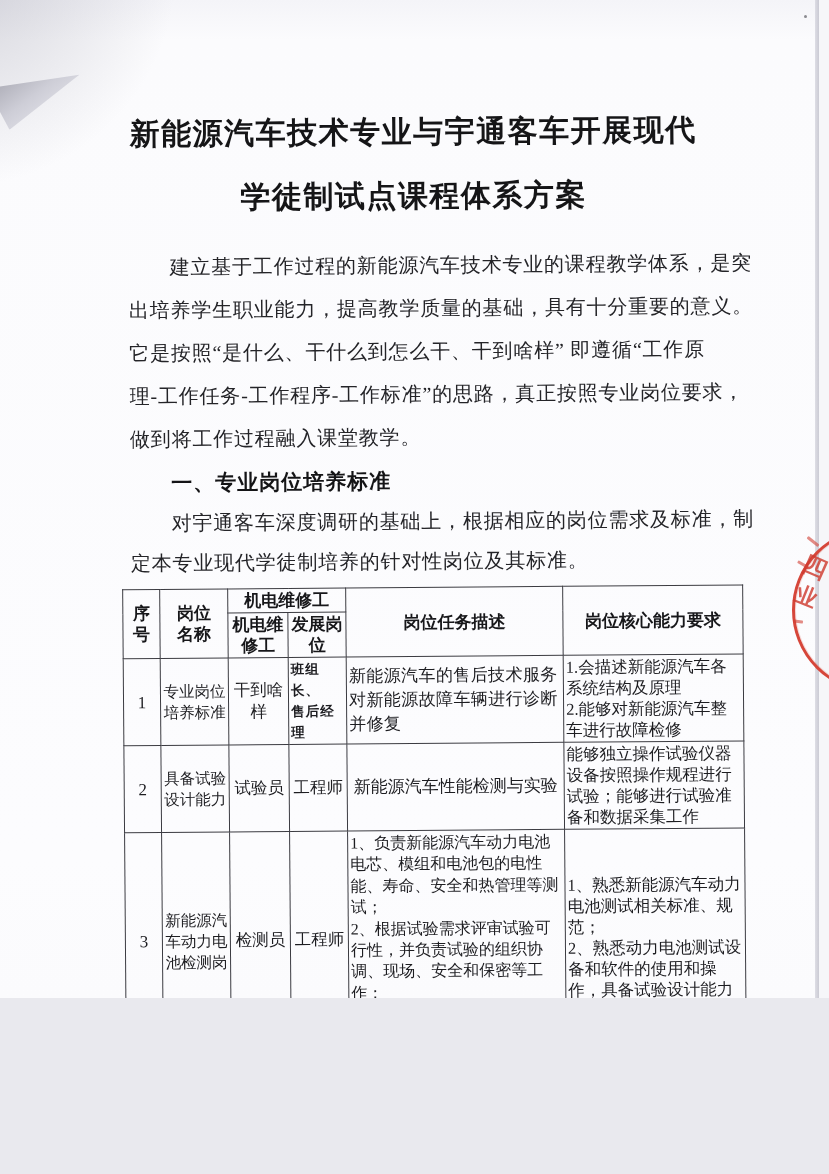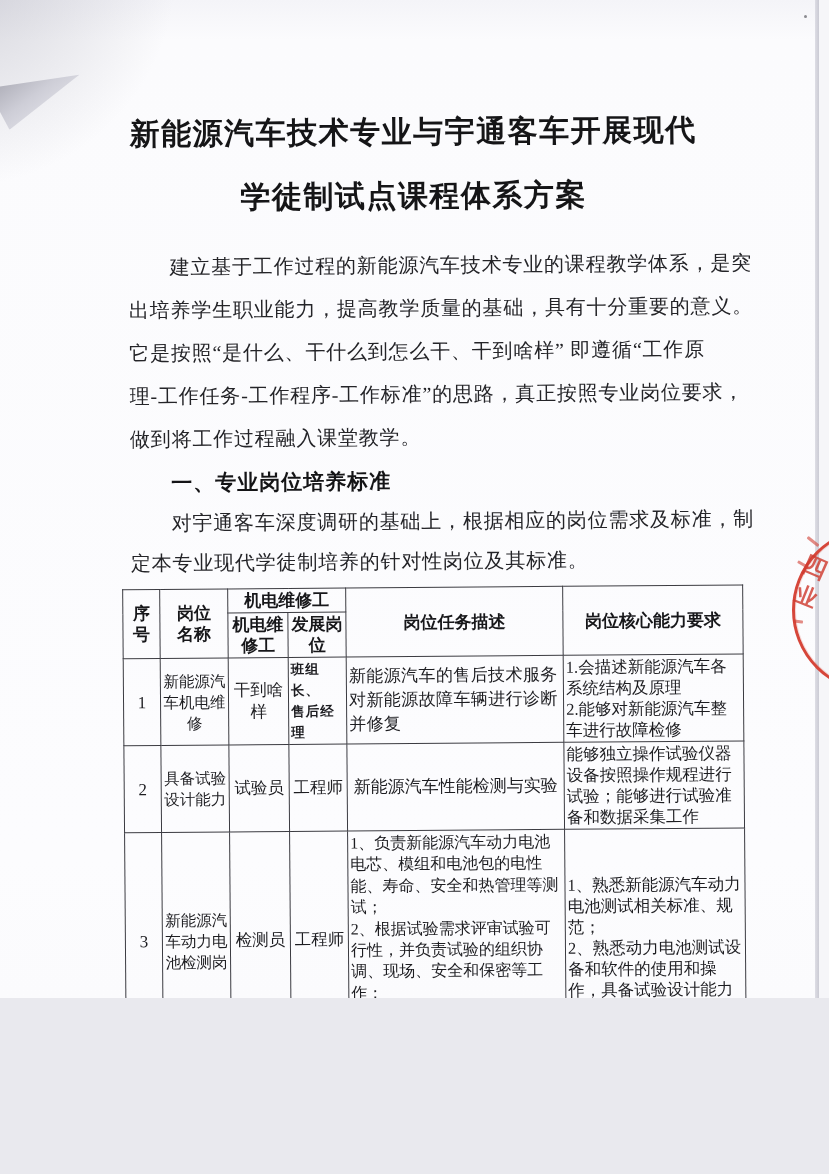--- a/index.html
+++ b/index.html
@@ -124,21 +124,21 @@
           <th rowspan="2">岗位核心能力要求</th>
         </tr>
         <tr>
           <th class="sub">机电维修工</th>
           <th class="sub">发展岗位</th>
         </tr>
       </thead>
       <tbody>
         <tr class="r1">
           <td class="c">1</td>
-          <td class="name">新能源汽车机电维修</td>
+          <td class="name">专业岗位培养标准</td>
           <td class="init">干到啥样</td>
           <td class="dev1 ml">班组长、
 售后经
 理</td>
           <td class="task1 ml">新能源汽车的售后技术服务
 对新能源故障车辆进行诊断
 并修复</td>
           <td class="core ml">1.会描述新能源汽车各系统结构及原理
 2.能够对新能源汽车整车进行故障检修</td>
         </tr>

